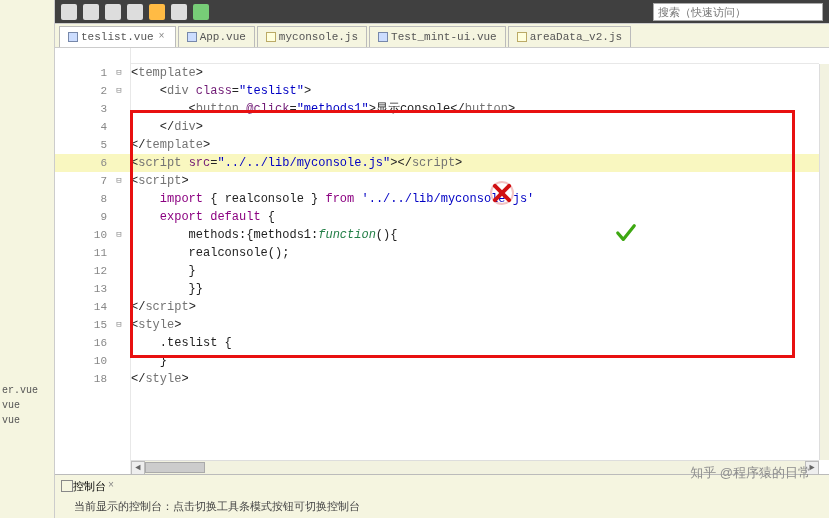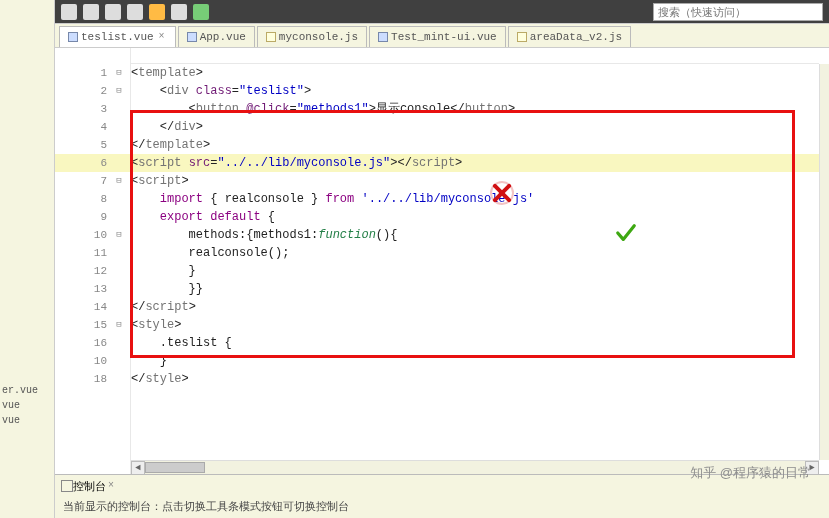--- a/index.html
+++ b/index.html
@@ -38,21 +38,21 @@
   .cross-mark::before{transform:rotate(45deg);} .cross-mark::after{transform:rotate(-45deg);}
   .cross-ring{position:absolute;left:-1px;top:-1px;width:24px;height:24px;border:2px solid #d11012;border-radius:50%;opacity:.25;}
   .check-mark { position:absolute; left:560px; top:174px; width:22px;height:22px; pointer-events:none; }
   .check-mark svg { width:22px;height:22px; }
   .scroll-v{position:absolute;right:0;top:16px;bottom:14px;width:10px;background:#f2f2e0;border-left:1px solid #ddd;}
   .scroll-h{position:absolute;left:76px;right:10px;bottom:0;height:14px;background:#f2f2e0;border-top:1px solid #ddd;}
   .scroll-h .thumb{position:absolute;left:14px;top:1px;height:11px;width:60px;background:#ccc;border:1px solid #aaa;}
   .scroll-h .arr{position:absolute;top:0;width:14px;height:14px;line-height:13px;text-align:center;color:#666;font-size:9px;border:1px solid #bbb;background:#eee;}
   .bottom-panel{height:44px;border-top:1px solid #bbb;background:#f5f5e0;}
   .console-tab{display:flex;align-items:center;padding:2px 6px;font-size:11px;height:22px;}
-  .console-msg{padding:2px 8px;font-size:11px;color:#444;white-space:nowrap;overflow:hidden;}
+  .console-msg{padding:2px 8px;font-size:11px;color:#444;white-space:nowrap;overflow:hidden;margin-left:11px;}
   .watermark{position:absolute;right:18px;bottom:36px;font-size:13px;color:#8e8e8e;font-family:"Microsoft YaHei",sans-serif;pointer-events:none;}
 </style>
 </head>
 <body>
 
 <div class="workspace">
   <div class="sidebar-left">
     <div class="sidebar-bottom">
       <div>er.vue</div>
       <div>vue</div>

